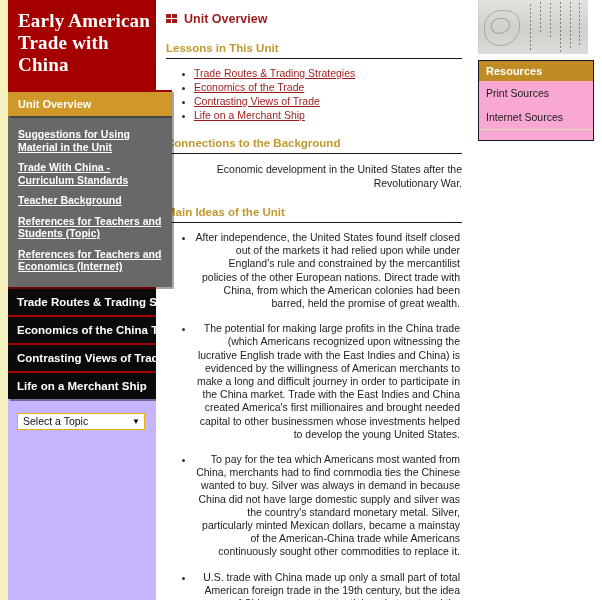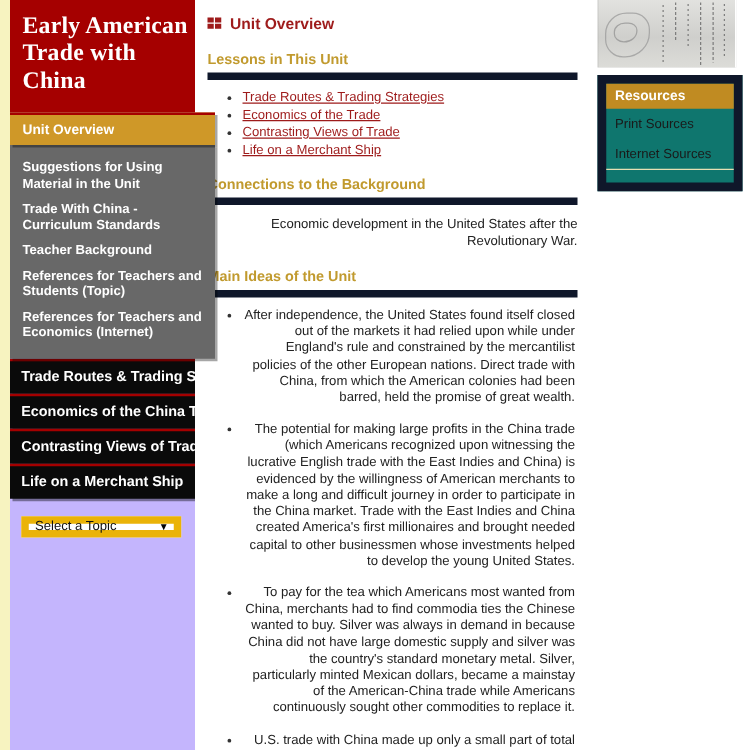--- a/index.html
+++ b/index.html
@@ -67,20 +67,21 @@
     position: relative;
     z-index: 1;
   }
   .nav-sub-item {
     color: #ffffff;
     font-size: 10.5px;
     font-weight: bold;
     line-height: 12.5px;
     padding: 4px 0 4px 0;
     cursor: pointer;
+    text-decoration: underline;
   }
   .nav-black {
     background: #0a0a0a;
     color: #ffffff;
     font-size: 11.5px;
     font-weight: bold;
     padding: 7px 8px 7px 9px;
     border-top: 2px solid #a50000;
     box-shadow: 2px 2px 0 rgba(0,0,0,0.4);
     cursor: pointer;
@@ -90,21 +91,21 @@
   .nav-gap {
     height: 14px;
   }
   .topic-select-wrap {
     padding: 0 9px;
   }
   .topic-select {
     width: 128px;
     height: 17px;
     background: #ffffff;
-    border: 6px solid #eab308;
+    border: 1px solid #eab308;
     font-family: "Liberation Sans", sans-serif;
     font-size: 10.5px;
     color: #111111;
     display: flex;
     align-items: center;
     justify-content: space-between;
     padding: 0 4px 0 5px;
     box-sizing: border-box;
     cursor: pointer;
   }
@@ -144,21 +145,21 @@
   }
   .page-title {
     color: #9e1b1b;
     font-size: 12.5px;
     font-weight: bold;
   }
   .section-head {
     color: #c19a2e;
     font-size: 11.5px;
     font-weight: bold;
-    border-bottom: 6px solid #0f172a;
+    border-bottom: 1px solid #0f172a;
     padding-bottom: 4px;
     margin: 16px 4px 8px 2px;
   }
 
   ul.lesson-list {
     margin: 6px 0 0 0;
     padding-left: 30px;
     list-style: disc;
   }
   ul.lesson-list li {
@@ -233,22 +234,22 @@
   }
   .right-img .vtext {
     position: absolute;
     width: 1px;
     background: repeating-linear-gradient(180deg,#6e6e6e 0 2px, transparent 2px 4px);
     opacity: 0.85;
   }
   .resources-panel {
     width: 116px;
     margin-top: 6px;
-    background: #0f766e;
-    border: 7px solid #0f172a;
+    background: #f9a8d4;
+    border: 1px solid #0f172a;
     box-sizing: border-box;
   }
   .resources-head {
     background: #c08b22;
     color: #ffffff;
     font-size: 11px;
     font-weight: bold;
     padding: 4px 0 4px 7px;
   }
   .resource-item {

